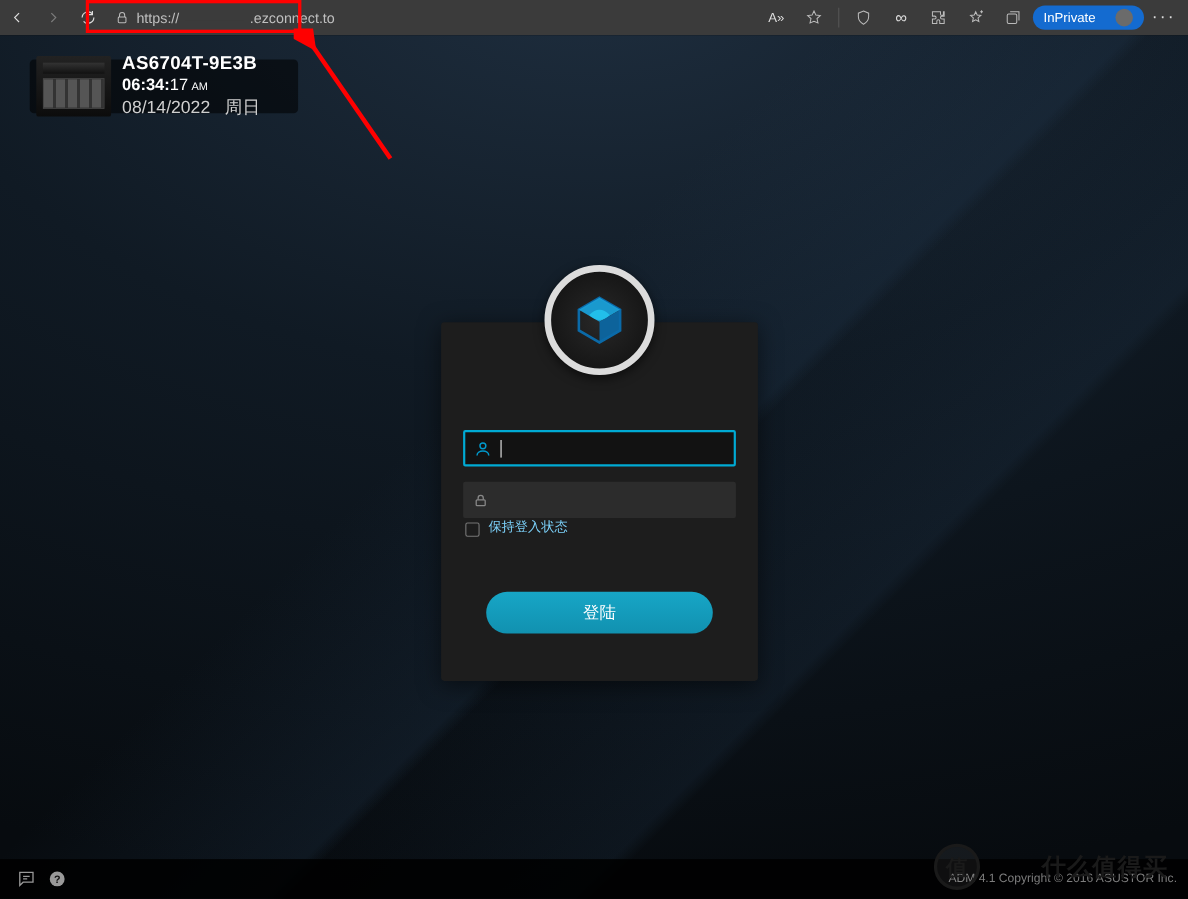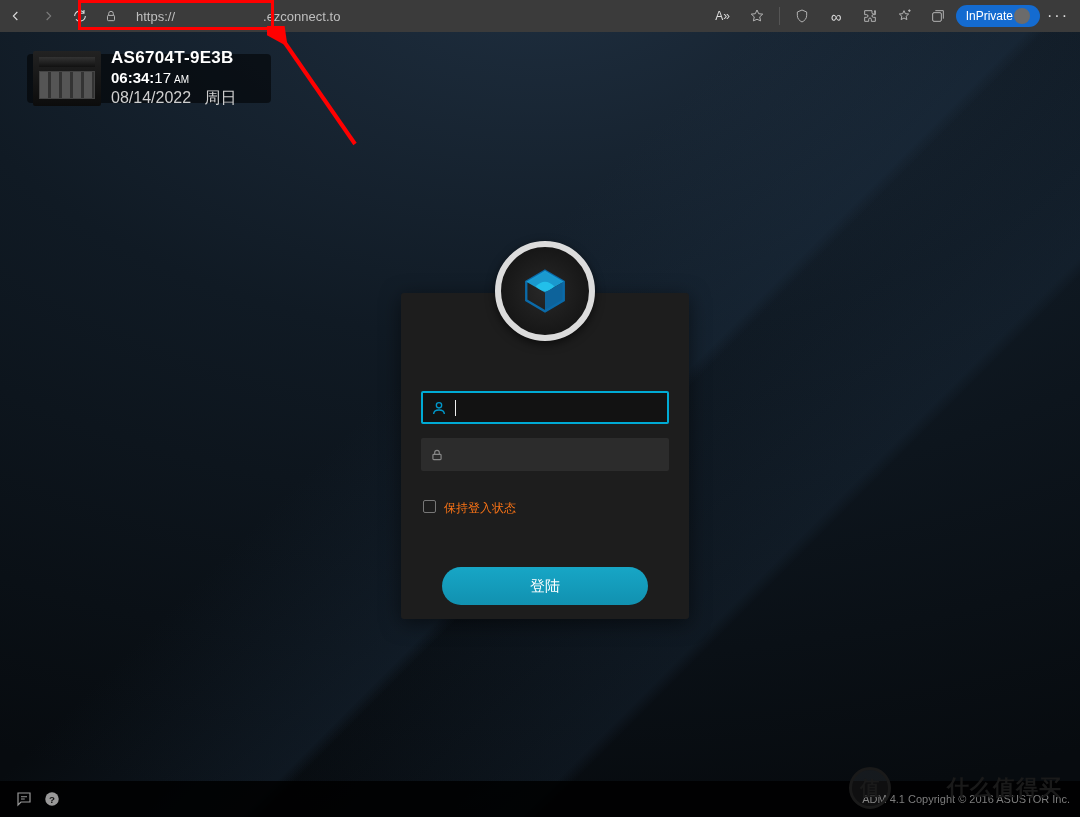--- a/index.html
+++ b/index.html
@@ -2,24 +2,24 @@
 <html><head>
 <meta charset="utf-8">
 <style>
   * { box-sizing: border-box; margin: 0; padding: 0; font-family: "Segoe UI", Arial, sans-serif; }
   html, body { width: 1080px; height: 817px; overflow: hidden; background: #000; }
 
   
   .browser-bar { position: absolute; top: 0; left: 0; right: 0; height: 32px; background: #3b3b3b; display: flex; align-items: center; color: #ddd; font-size: 13px; }
   .bb-btn { width: 32px; height: 32px; display: flex; align-items: center; justify-content: center; cursor: pointer; color: #ddd; }
   .bb-btn svg { width: 16px; height: 16px; }
-  .addr { display: flex; align-items: flex-start; gap: 18px; flex: 1; padding: 0 8px; color: #bfbfbf; }
+  .addr { display: flex; align-items: flex-start; gap: 6px; flex: 1; padding: 0 8px; color: #bfbfbf; }
   .addr .url-hidden { display:inline-block; width:52px; height:10px; background:#3b3b3b; vertical-align:middle; }
   .bb-right { display: flex; align-items: center; gap: 2px; padding-right: 6px; }
-  .inprivate-pill { background:#146bd0; color:#fff; font-size:12px; padding:3px 10px; border-radius:12px; display:flex; align-items:center; gap:1px; }
+  .inprivate-pill { background:#146bd0; color:#fff; font-size:12px; padding:3px 10px; border-radius:12px; display:flex; align-items:center; gap:18px; }
   .inprivate-pill .avatar { width:16px; height:16px; background:#6b6b6b; border-radius:50%; }
   .inf { font-size: 15px; color:#ddd; letter-spacing: -1px; }
 
   
   .content { position:absolute; left:0; top:32px; width:1080px; height:785px;
     background:
       linear-gradient(135deg, rgba(30,50,72,0) 40%, rgba(36,60,85,0.25) 55%, rgba(30,50,72,0) 56%),
       linear-gradient(135deg, rgba(30,50,72,0) 55%, rgba(36,60,85,0.2) 70%, rgba(30,50,72,0) 71%),
       radial-gradient(ellipse 130% 110% at 50% -10%, #1f2f40 0%, #101a24 45%, #070b0f 100%);
   }
@@ -53,21 +53,21 @@
 
   .fld { width:248px; height:33px; display:flex; align-items:center; margin:0 auto; border-radius:2px; }
   .fld-user { margin-top:32px; background:#121212; border:2px solid #00aad4; }
   .fld-pass { margin-top:14px; background:#2c2c2c; }
   .fld-icon { width:32px; display:flex; align-items:center; justify-content:center; color:#0099cc; }
   .fld-pass .fld-icon { color:#888; }
   .fld input { flex:1; background:transparent; border:none; outline:none; color:#ddd; font-size:13px; height:100%; }
   .caret { width:1px; height:16px; background:#eee; animation:blink 1s steps(1) infinite; }
   @keyframes blink { 50% { opacity:0; } }
 
-  .remember { margin-top:29px; display:flex; align-items:flex-start; gap:8px; color:#f97316; font-size:12px; padding-left:2px; }
+  .remember { margin-top:0; display:flex; align-items:flex-end; gap:8px; color:#7dd3fc; font-size:12px; padding-left:2px; }
   .chk { width:13px; height:13px; border:1px solid #777; border-radius:2px; }
 
   .login-btn { display:block; margin:50px auto 12px; width:206px; height:38px; border:none; border-radius:19px;
       background:linear-gradient(#17a6c6,#1191b0); color:#fff; font-size:15px; cursor:pointer; }
 
   
   .brand { position:absolute; left:6px; bottom:45px; color:#e9e9e9; font-size:26px; font-weight:700; letter-spacing:1px; font-family:Arial,sans-serif; }
   .bottom-bar { position:absolute; left:0; right:0; bottom:0; height:36px; background:rgba(0,0,0,0.85);
       display:flex; align-items:center; padding:0 10px; color:#b5b5b5; font-size:12px; }
   .bb-icon { width:28px; height:28px; display:flex; align-items:center; justify-content:center; cursor:pointer; }

